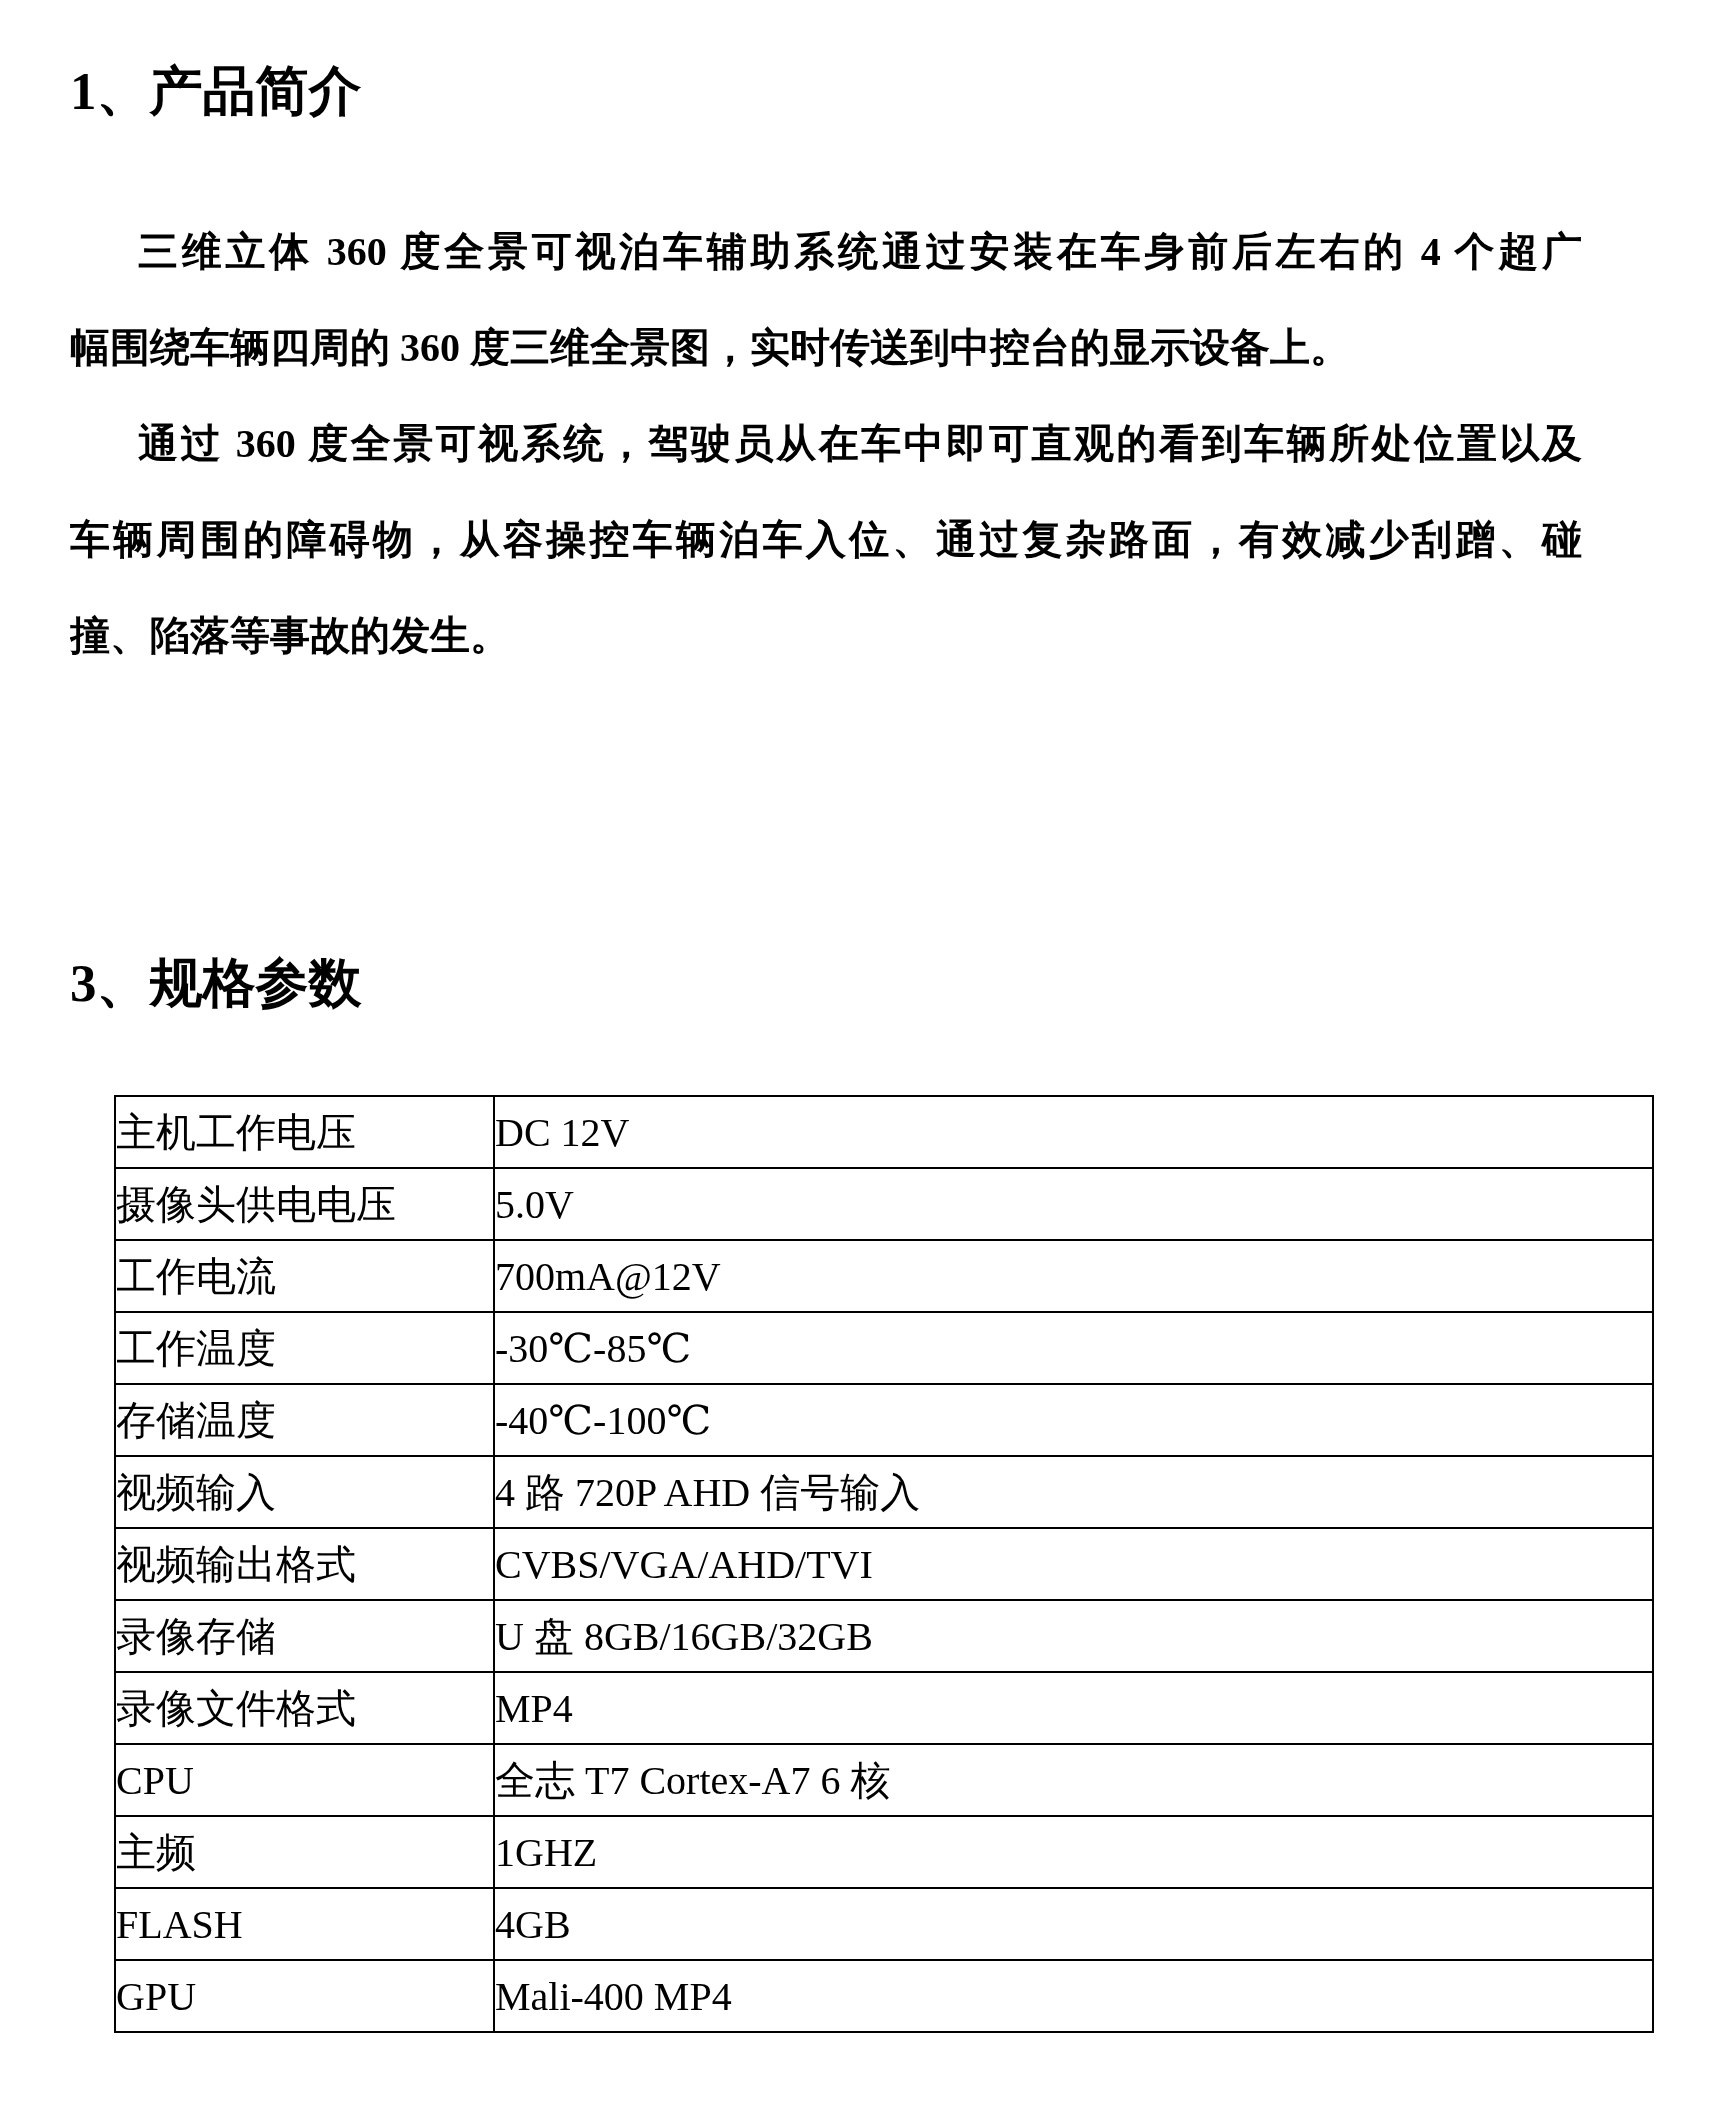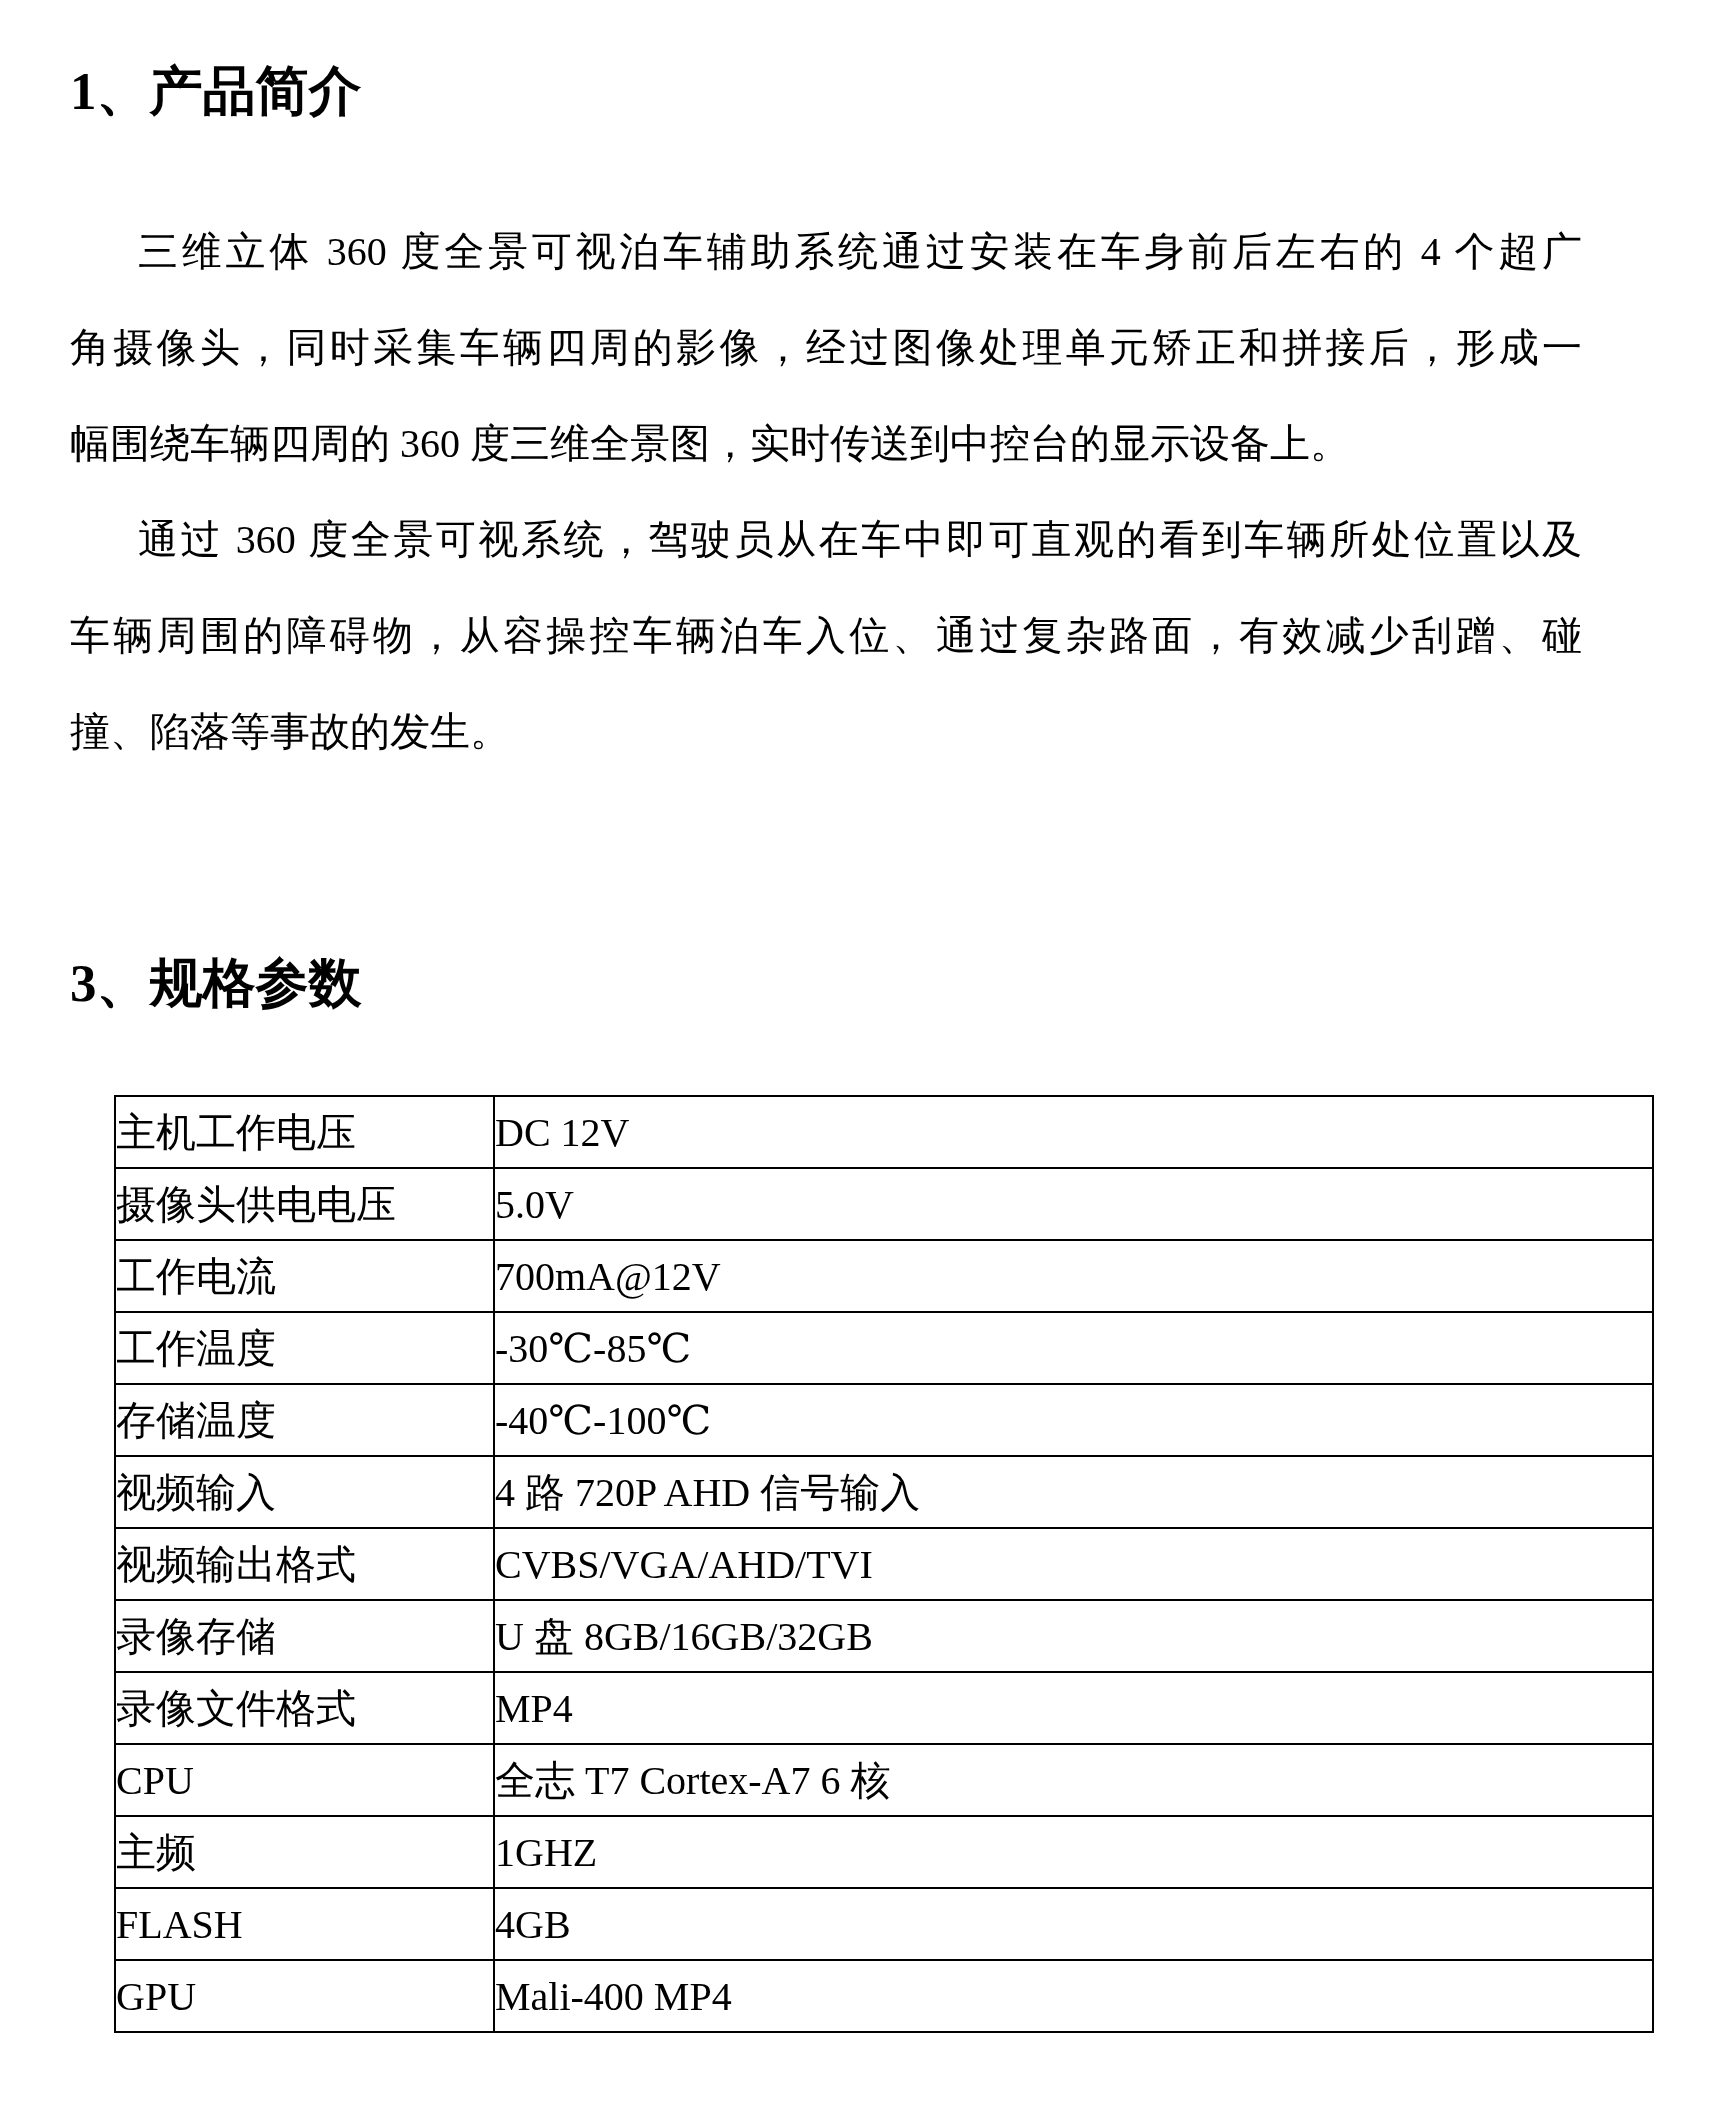--- a/index.html
+++ b/index.html
@@ -33,20 +33,21 @@
     top: 204px;
     width: 1512px;
     font-size: 40px;
   }
   .line {
     height: 96px;
     line-height: 96px;
     text-align: justify;
     text-align-last: justify;
     overflow: hidden;
+    font-weight: bold;
   }
   .line.first { padding-left: 68px; }
   .line.last  { text-align-last: left; }
 
   table.spec {
     position: absolute;
     left: 114px;
     top: 1095px;
     width: 1540px;
     border-collapse: collapse;
@@ -66,21 +67,20 @@
 </style>
 </head>
 <body>
 
 <div class="page">
 
   <div class="heading" id="heading-1">1、产品简介</div>
 
   <div class="para-block">
     <div class="line first">三维立体 360 度全景可视泊车辅助系统通过安装在车身前后左右的 4 个超广</div>
-    <div class="line">角摄像头，同时采集车辆四周的影像，经过图像处理单元矫正和拼接后，形成一</div>
     <div class="line last">幅围绕车辆四周的 360 度三维全景图，实时传送到中控台的显示设备上。</div>
     <div class="line first">通过 360 度全景可视系统，驾驶员从在车中即可直观的看到车辆所处位置以及</div>
     <div class="line">车辆周围的障碍物，从容操控车辆泊车入位、通过复杂路面，有效减少刮蹭、碰</div>
     <div class="line last">撞、陷落等事故的发生。</div>
   </div>
 
   <div class="heading" id="heading-2">3、规格参数</div>
 
   <table class="spec">
     <colgroup>

